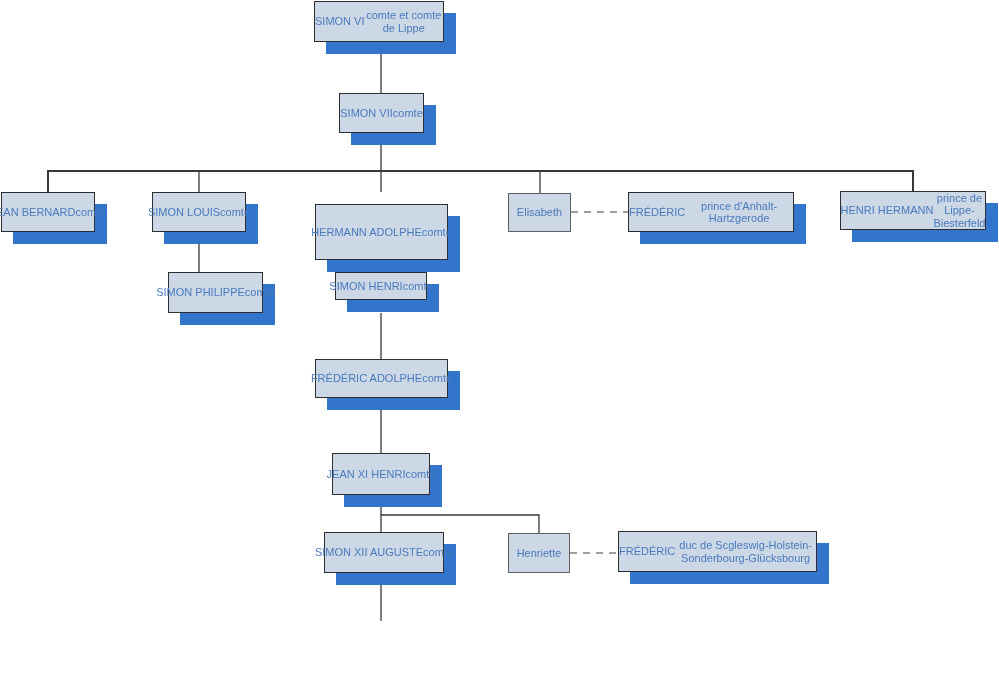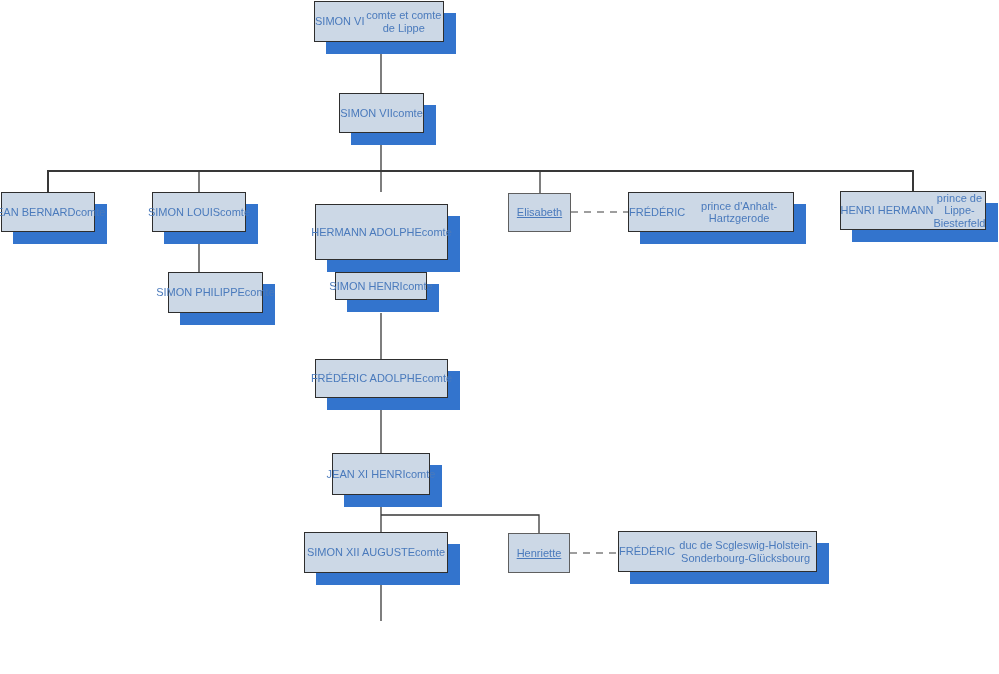--- a/index.html
+++ b/index.html
@@ -30,21 +30,20 @@
     display:flex;flex-direction:row;align-items:center;justify-content:center;
     text-align:center;color:var(--text);
     font-size:11px;line-height:12.5px;
   }
   .node .nm{display:block;white-space:nowrap;}
   .node .ti{display:block;}
   .node .ti:empty{display:none;}
   .spouse{
     border:1.4px solid var(--spouse-border);
     box-shadow:none;
-    text-decoration:underline;
   }
 </style>
 </head>
 <body>
 
 <div id="canvas">
 
   <svg id="wires" viewBox="0 0 999 674" width="999" height="674">
 
     <line class="thin" x1="381" y1="42" x2="381" y2="93"></line>
@@ -122,21 +121,21 @@
   <div class="node" style="left:315px;top:359px;width:133px;height:39px">
     <span class="nm">FRÉDÉRIC ADOLPHE</span>
     <span class="ti">comte</span>
   </div>
 
   <div class="node" style="left:332px;top:453px;width:98px;height:42px">
     <span class="nm">JEAN XI HENRI</span>
     <span class="ti">comte</span>
   </div>
 
-  <div class="node" style="left:304px;top:532px;width:144px;height:41px">
+  <div class="node" style="left:324px;top:532px;width:120px;height:41px">
     <span class="nm">SIMON XII AUGUSTE</span>
     <span class="ti">comte</span>
   </div>
 
   <div class="node spouse" style="left:508px;top:533px;width:62px;height:40px">
     <span class="nm">Henriette</span>
 
   </div>
 
   <div class="node" style="left:618px;top:531px;width:199px;height:41px">

